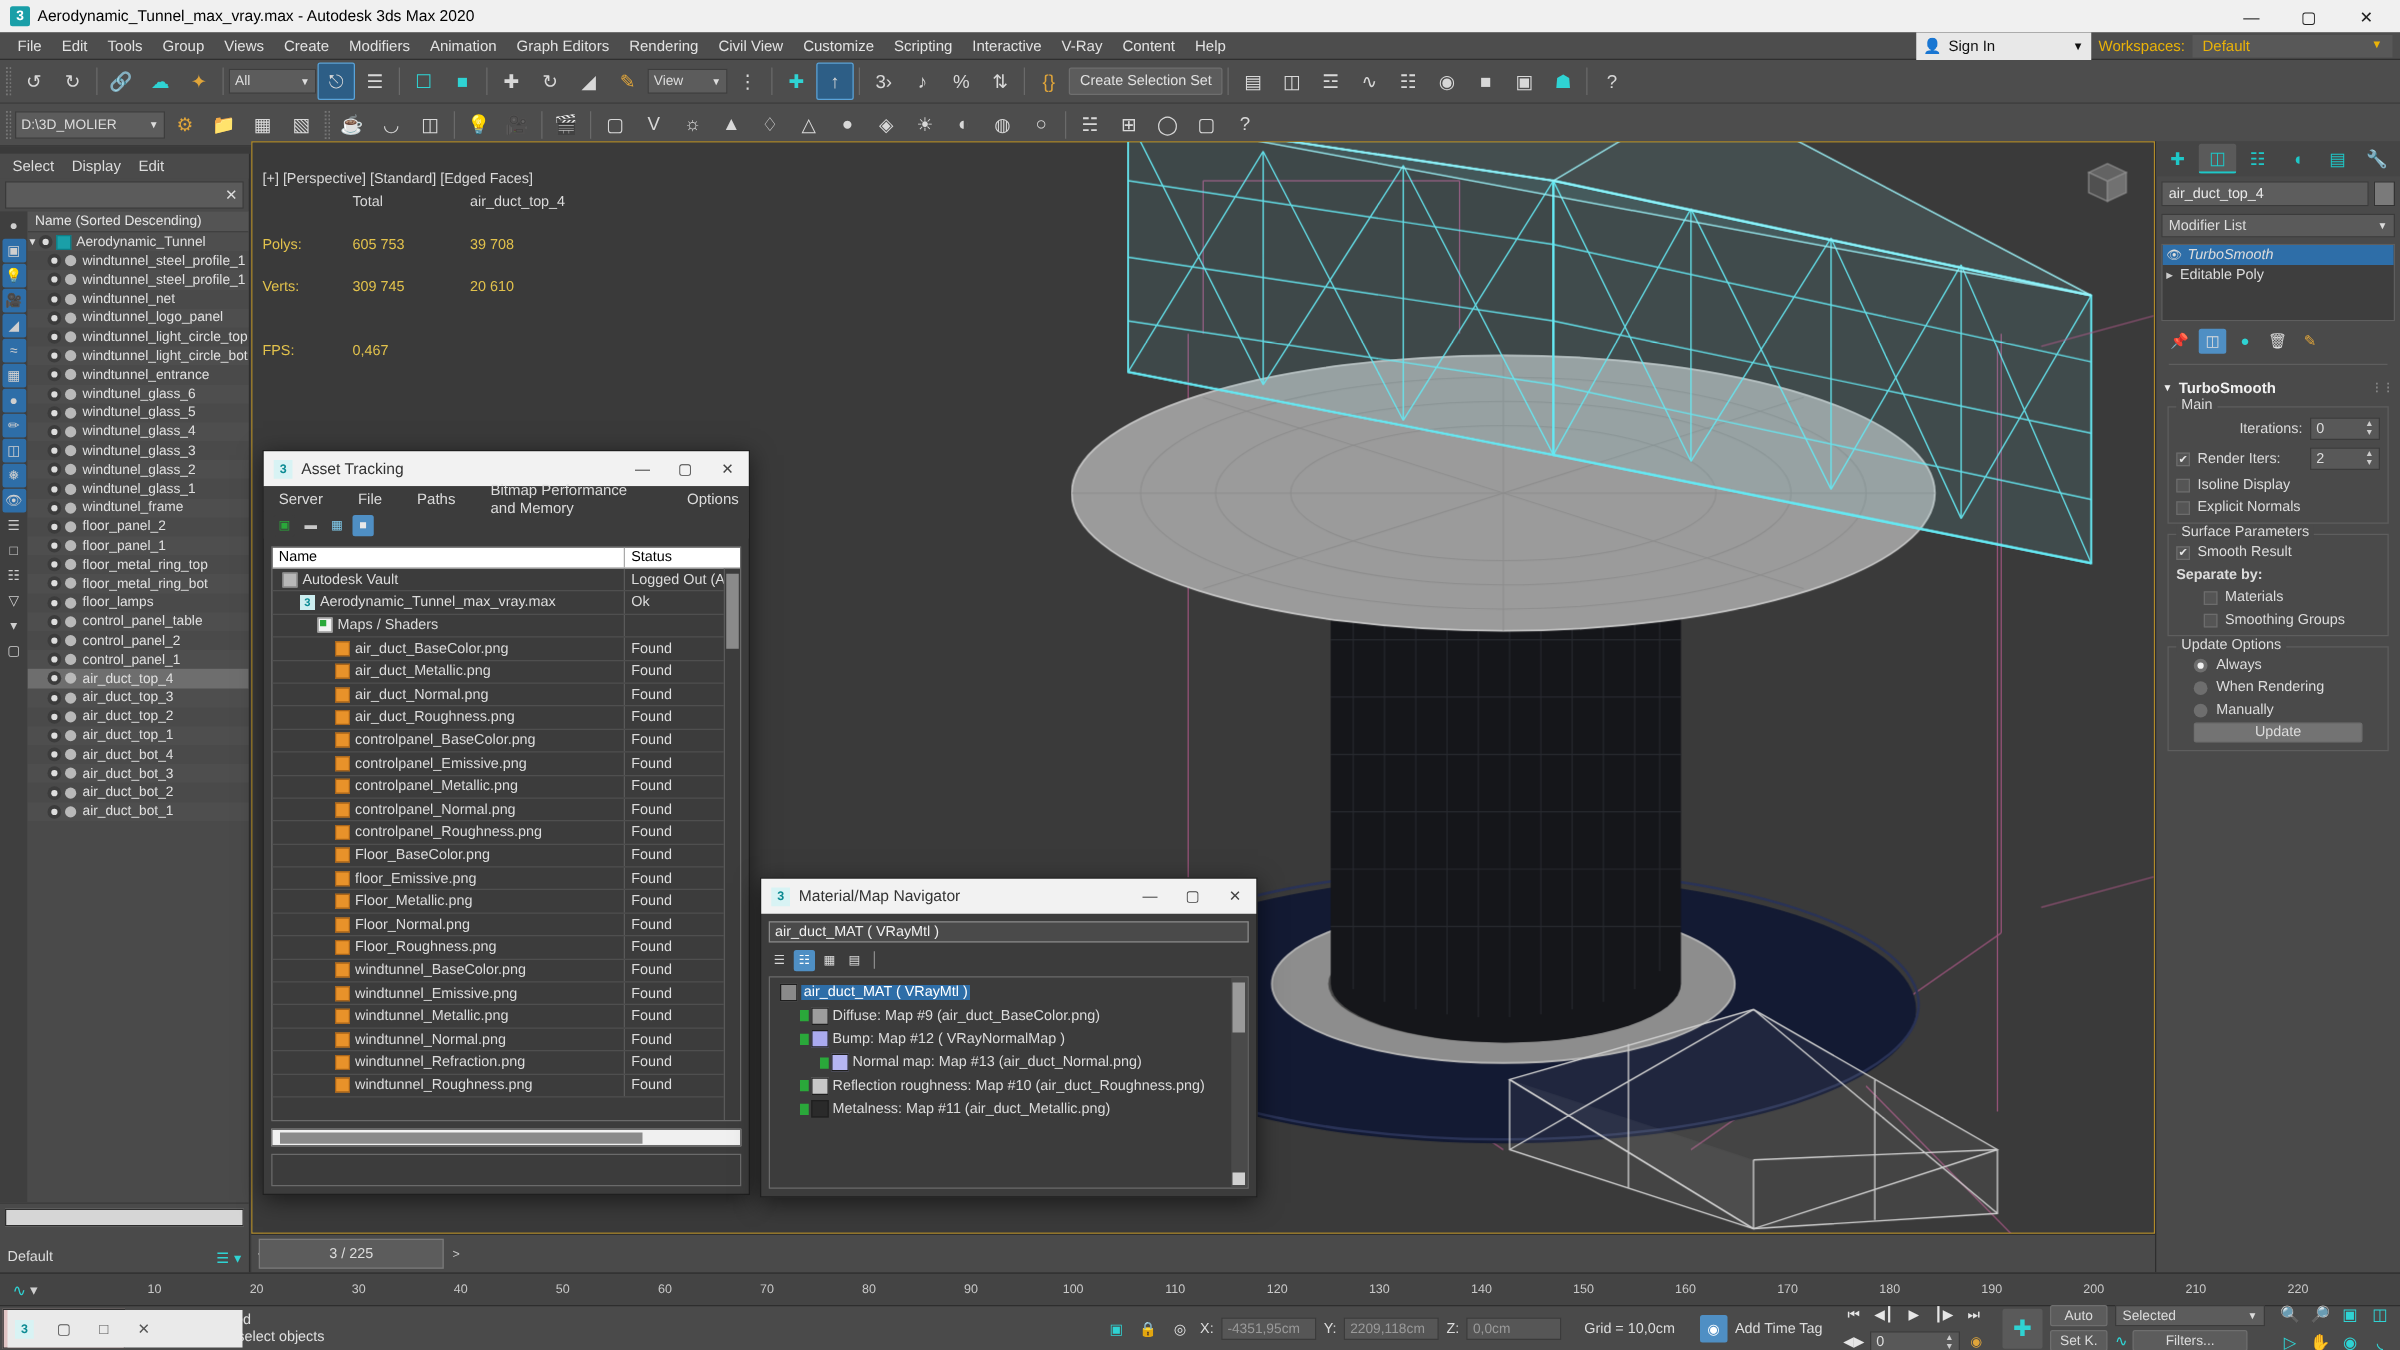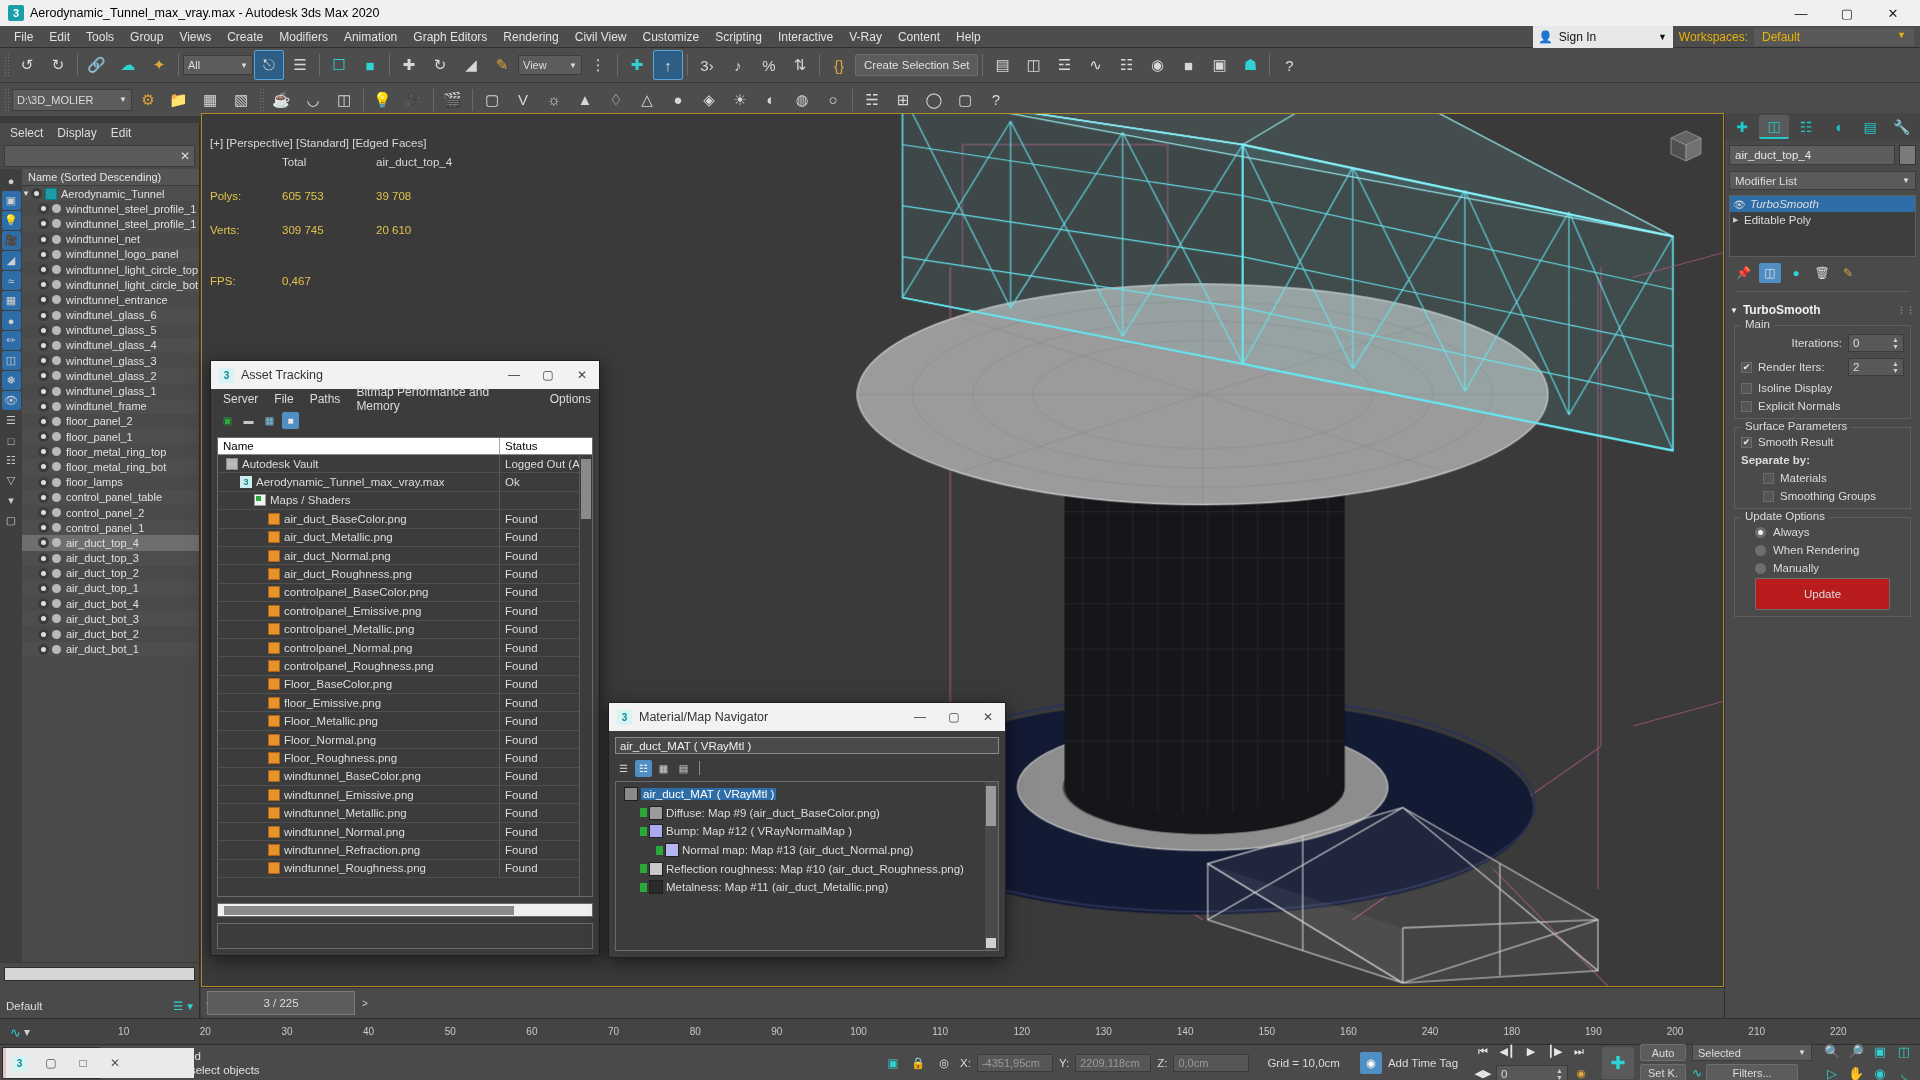--- a/index.html
+++ b/index.html
@@ -97,21 +97,21 @@
   .grp > .lbl{position:absolute;top:-8px;left:6px;background:#4a4a4a;padding:0 4px;font-size:11.5px;color:#ddd;}
   .fr{display:flex;align-items:center;margin-bottom:6px;font-size:11.5px;}
   .fr .lab{margin-left:auto;margin-right:6px;}
   .spin{width:56px;height:18px;background:#585858;border:1px solid #3b3b3b;display:flex;align-items:center;padding:0 4px;font-size:11.5px;}
   .spin .arrows{margin-left:auto;font-size:7px;line-height:7px;text-align:center;color:#ccc;}
   .cb{width:11px;height:11px;border:1px solid #6c6c6c;background:#555;display:inline-flex;align-items:center;justify-content:center;font-size:9px;color:#e8e8e8;margin-right:6px;flex:none;}
   .cb.checked{color:#e8e8e8;}
   .cbrow{display:flex;align-items:center;margin-bottom:6px;font-size:11.5px;}
   .rb{width:11px;height:11px;border-radius:50%;background:#6e6e6e;margin-right:7px;position:relative;flex:none;}
   .rb.on:after{content:"";position:absolute;left:3px;top:3px;width:5px;height:5px;border-radius:50%;background:#f0f0f0;}
-  .btnwide{height:32px;margin:4px 14px 0;background:#b91c1c;border:1px solid #6e6e6e;display:flex;align-items:center;justify-content:center;font-size:11.5px;border-radius:2px;text-align:right;}
+  .btnwide{height:16px;margin:4px 14px 0;background:#737373;border:1px solid #6e6e6e;display:flex;align-items:center;justify-content:center;font-size:11.5px;border-radius:2px;text-align:right;}
 
   
   .timeslider{position:absolute;left:201px;right:196px;bottom:62px;height:31px;background:#4a4a4a;border-top:1px solid #2e2e2e;}
   .ts-handle{position:absolute;left:6px;top:3px;height:24px;width:148px;background:#5c5c5c;border:1px solid #7a7a7a;display:flex;align-items:center;justify-content:center;font-size:11.5px;}
   .ts-arrow{position:absolute;top:3px;height:24px;width:16px;display:flex;align-items:center;justify-content:center;font-size:10px;color:#ccc;}
 
   .trackbar{position:absolute;left:0;right:0;bottom:36px;height:26px;background:#444;border-top:1px solid #2e2e2e;}
   .tb-left{position:absolute;left:0;top:0;width:40px;height:26px;display:flex;align-items:center;justify-content:center;gap:3px;}
   .ruler{position:absolute;left:42px;right:0;top:0;height:26px;overflow:hidden;}
   .tick{position:absolute;top:7px;font-size:10px;color:#c9c9c9;transform:translateX(-50%);}
@@ -128,21 +128,21 @@
   .pbtn{width:22px;height:20px;display:flex;align-items:center;justify-content:center;color:#e6e6e6;font-size:11px;}
   .keybtn{height:17px;background:#5c5c5c;border:1px solid #6e6e6e;display:flex;align-items:center;justify-content:center;font-size:11px;padding:0 7px;border-radius:2px;}
   .navbtn{width:24px;height:22px;display:flex;align-items:center;justify-content:center;color:#2fd3d3;font-size:13px;}
 
   
   .dlg{position:absolute;background:#3c3c3c;border:1px solid #1f1f1f;box-shadow:0 4px 18px rgba(0,0,0,.55);}
   .dlg-title{height:28px;background:#f2f2f2;display:flex;align-items:center;padding-left:8px;color:#333;font-size:12.5px;}
   .dlg-title .appicon{width:15px;height:15px;margin-right:7px;background:#d8f3f4;color:#0b8b93;font-weight:bold;font-size:10px;line-height:15px;text-align:center;}
   .dlg-wbtns{margin-left:auto;display:flex;}
   .dlg-wbtn{width:34px;height:28px;display:flex;align-items:center;justify-content:center;color:#444;font-size:12px;}
-  .dlg-menu{height:20px;background:#3c3c3c;display:flex;align-items:center;gap:0;padding-left:4px;font-size:12px;}
+  .dlg-menu{height:20px;background:#3c3c3c;display:flex;align-items:center;gap:12px;padding-left:4px;font-size:12px;}
   .dlg-menu span{padding:2px 8px;}
   .dlg-tools{height:22px;display:flex;align-items:center;gap:4px;padding-left:8px;background:#3c3c3c;}
   .dtb{width:17px;height:17px;display:flex;align-items:center;justify-content:center;font-size:10px;border-radius:2px;}
   .dtb.on{background:#4f8fc4;}
 
   
   .at-grid{position:absolute;left:6px;right:6px;top:76px;bottom:58px;background:#3c3c3c;border:1px solid #6a6a6a;overflow:hidden;}
   .at-hdr{height:17px;background:#fff;color:#000;display:flex;font-size:11.5px;border-bottom:1px solid #888;}
   .at-hdr .c1{flex:1;padding-left:5px;border-right:1px solid #aaa;line-height:17px;}
   .at-hdr .c2{width:92px;padding-left:5px;line-height:17px;}
@@ -1095,21 +1095,21 @@
       <div class="tick" style="left: 30.4348%;">70</div>
       <div class="tick" style="left: 34.7826%;">80</div>
       <div class="tick" style="left: 39.1304%;">90</div>
       <div class="tick" style="left: 43.4783%;">100</div>
       <div class="tick" style="left: 47.8261%;">110</div>
       <div class="tick" style="left: 52.1739%;">120</div>
       <div class="tick" style="left: 56.5217%;">130</div>
       <div class="tick" style="left: 60.8696%;">140</div>
       <div class="tick" style="left: 65.2174%;">150</div>
       <div class="tick" style="left: 69.5652%;">160</div>
-      <div class="tick" style="left: 73.913%;">240</div>
+      <div class="tick" style="left: 73.913%;">170</div>
       <div class="tick" style="left: 78.2609%;">180</div>
       <div class="tick" style="left: 82.6087%;">190</div>
       <div class="tick" style="left: 86.9565%;">200</div>
       <div class="tick" style="left: 91.3043%;">210</div>
       <div class="tick" style="left: 95.6522%;">220</div>
     </div>
 </div>
 
 <div class="statusbar">
   <div class="sb-swatch"></div>

